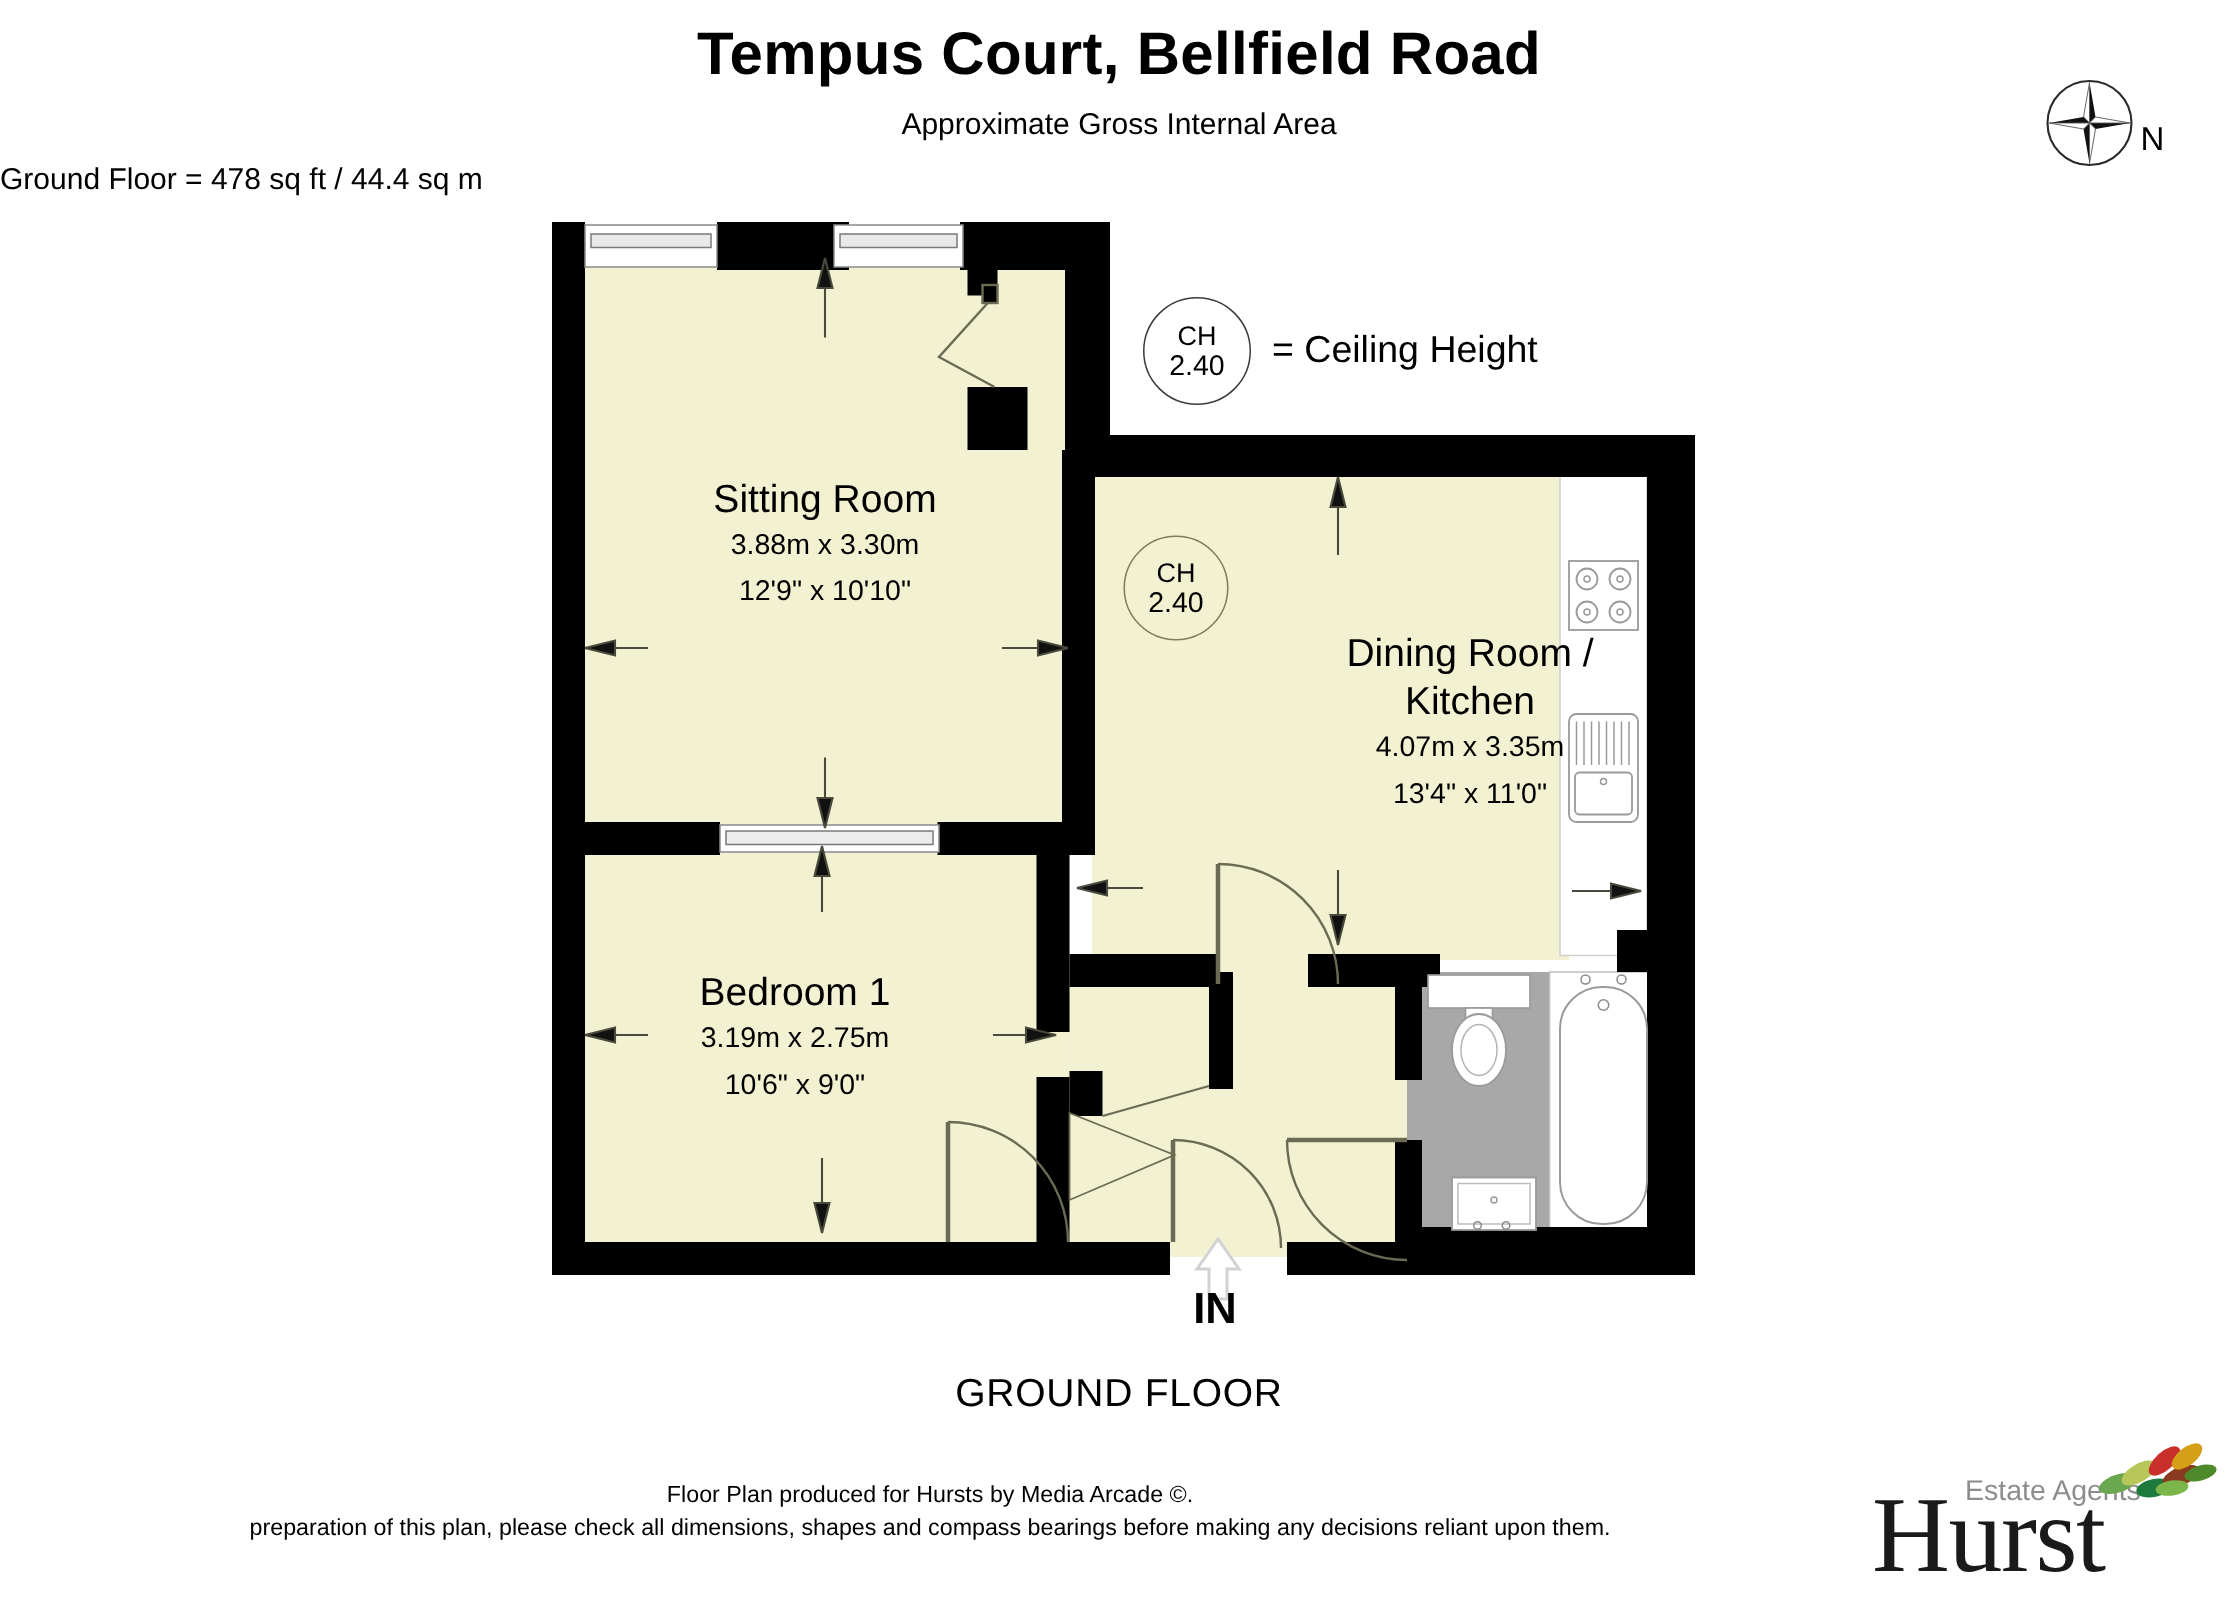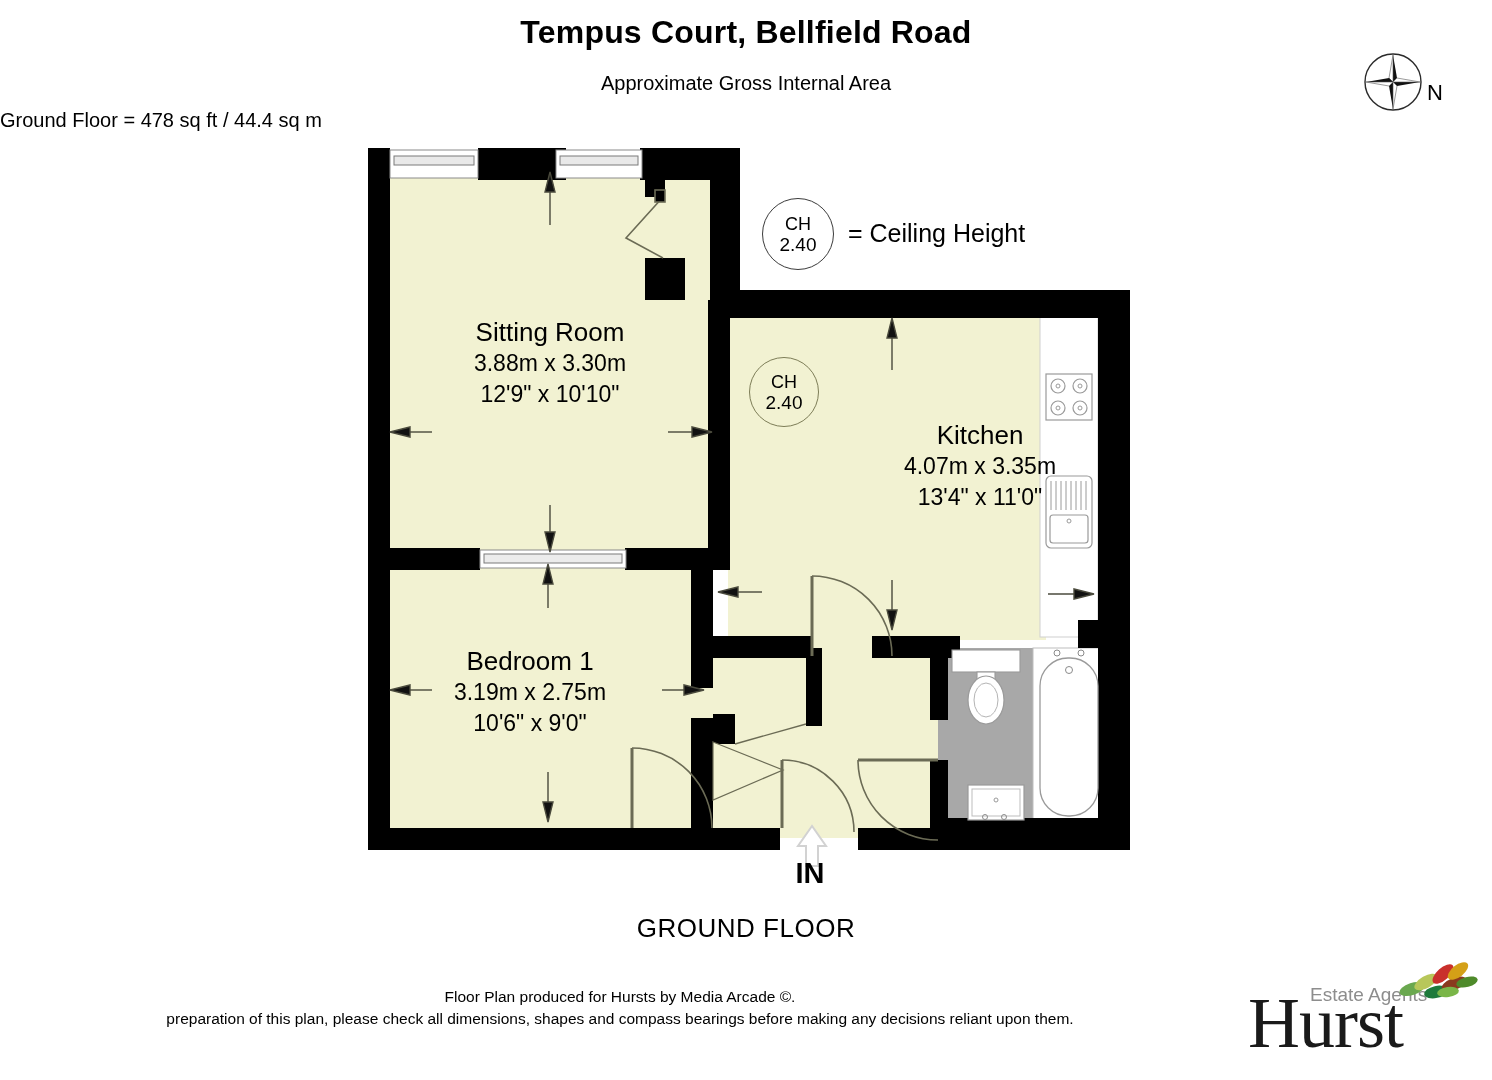--- a/index.html
+++ b/index.html
@@ -10,21 +10,21 @@
     font-family: "Liberation Sans", sans-serif;
     color: #000000;
     position: relative;
     overflow: hidden;
   }
 
   
   #header { position:absolute; left:0; top:0; width:1492px; }
   #plan-title {
     position:absolute; left:0; top:14px; width:1492px;
-    text-align:center; font-size:32px; font-weight:bold;
+    text-align:center; font-size:40px; font-weight:bold;
     letter-spacing:0.2px;
   }
   #area-line1 {
     position:absolute; left:0; top:72px; width:1492px;
     text-align:center; font-size:20px;
   }
   #area-line2 {
     position:absolute; left:0; top:109px; width:1392px;
     text-align:left; font-size:20px;
   }
@@ -80,21 +80,21 @@
     letter-spacing:0.5px;
   }
   #in-label {
     position:absolute; left:760px; top:858px; width:100px;
     text-align:center; font-size:29px; line-height:30px; font-weight:bold;
   }
 
   
   .room-label { position:absolute; text-align:center; white-space:nowrap; }
   .room-label .rname { font-size:26px; line-height:32px; }
-  .room-label .rdim  { font-size:23px; line-height:31px; }
+  .room-label .rdim  { font-size:19px; line-height:31px; }
 
   #sitting-label { left:360px; top:316px; width:380px; }
   #dining-label  { left:790px; top:419px; width:380px; }
   #bedroom-label { left:320px; top:645px; width:420px; }
 
   #ch-dining {
     position:absolute; left:749px; top:357px;
     width:70px; height:70px; border:1.3px solid #7d7d57;
     border-radius:50%;
     display:flex; flex-direction:column;
@@ -330,20 +330,21 @@
   </g>
 </svg>
 
 <div class="room-label" id="sitting-label">
   <div class="rname">Sitting Room</div>
   <div class="rdim">3.88m x 3.30m</div>
   <div class="rdim">12'9" x 10'10"</div>
 </div>
 
 <div class="room-label" id="dining-label">
+  <div class="rname">Dining Room /</div>
   <div class="rname">Kitchen</div>
   <div class="rdim">4.07m x 3.35m</div>
   <div class="rdim">13'4" x 11'0"</div>
 </div>
 
 <div class="room-label" id="bedroom-label">
   <div class="rname">Bedroom 1</div>
   <div class="rdim">3.19m x 2.75m</div>
   <div class="rdim">10'6" x 9'0"</div>
 </div>

